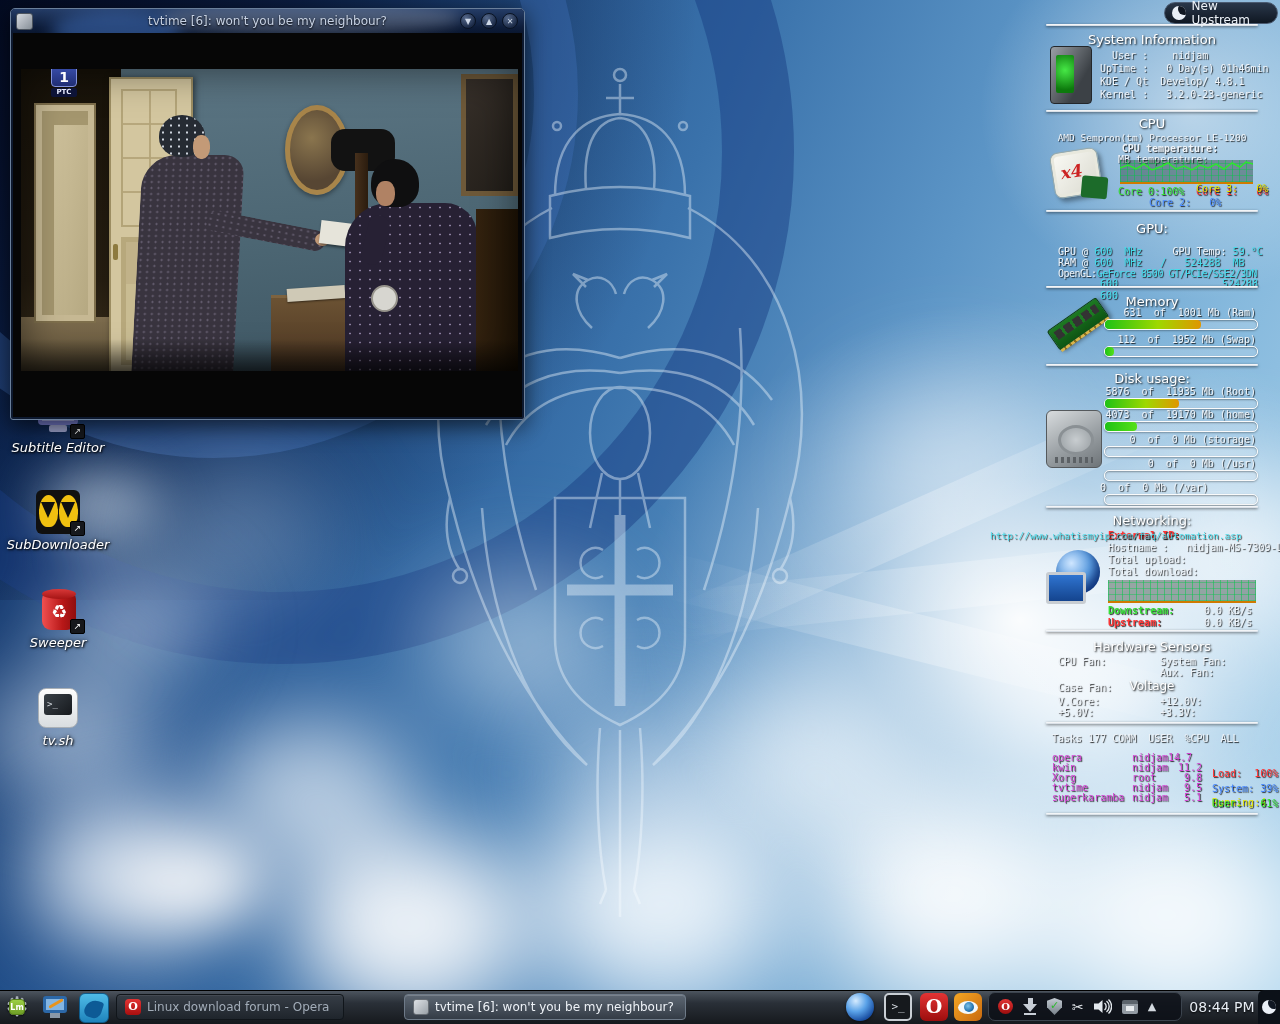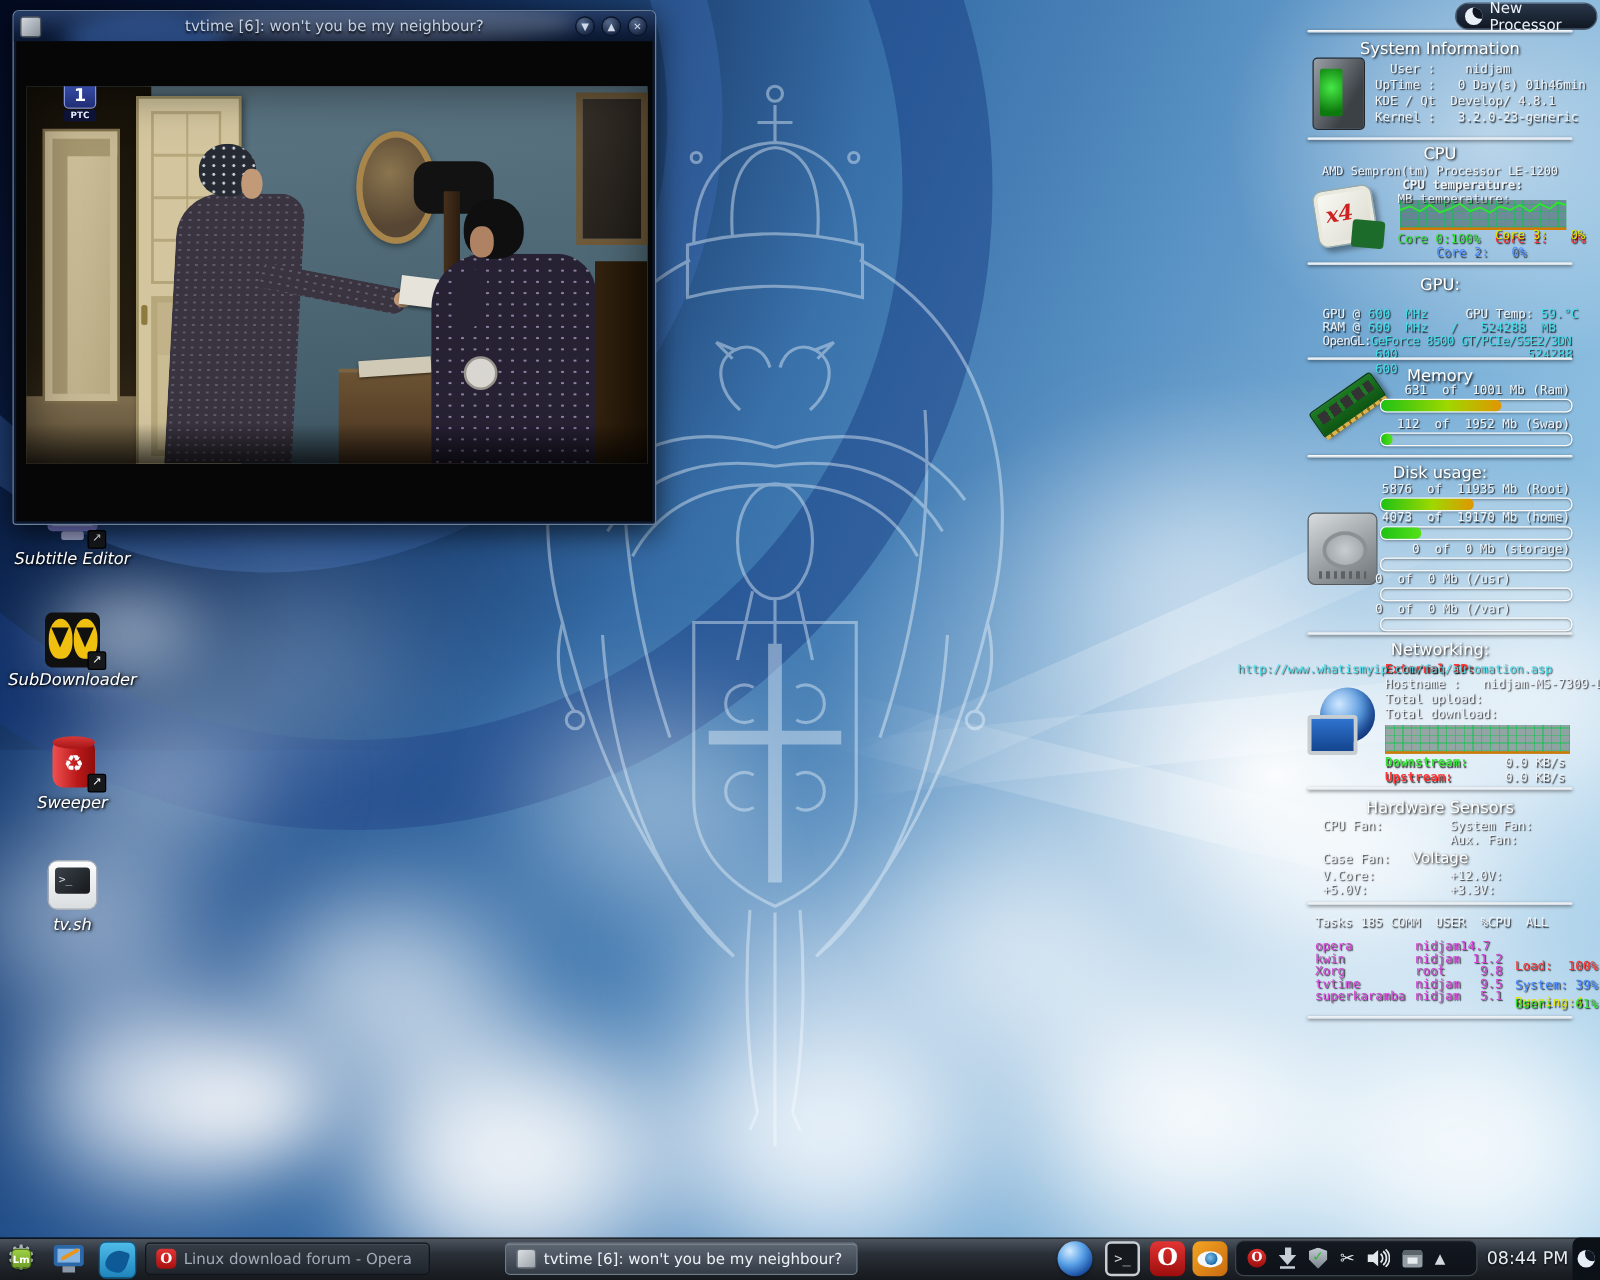--- a/index.html
+++ b/index.html
@@ -263,21 +263,21 @@
       <i class="fg" style="width: 49%;"></i>
     </div>
   <div class="wl" style="left:1100px;top:409px;width:156px;text-align:right;">4073  of  19170 Mb (home)</div>
   <div class="bar" style="top:421px;">
       <i class="fgr" style="width: 21%;"></i>
     </div>
   <div class="wl" style="left:1100px;top:434px;width:156px;text-align:right;">0  of  0 Mb (storage)</div>
   <div class="bar" style="top:446px;">
       <i class="fgr" style="width: 0%;"></i>
     </div>
-  <div class="wl" style="left:1100px;top:458px;width:156px;">0  of  0 Mb (/usr)</div>
+  <div class="wl" style="left:1100px;top:458px;width:156px;text-align:right;">0  of  0 Mb (/usr)</div>
   <div class="bar" style="top:470px;">
       <i class="fgr" style="width: 0%;"></i>
     </div>
   <div class="wl" style="left:1100px;top:482px;width:156px;text-align:left;">0  of  0 Mb (/var)</div>
   <div class="bar" style="top:494px;">
       <i class="fgr" style="width: 0%;"></i>
     </div>
   <div class="sep" style="top:506px;"></div>
 
   <div class="wt" style="top:513px;">Networking:</div>
@@ -304,21 +304,21 @@
   <div class="wl" style="left:1160px;top:656px;">System Fan:</div>
   <div class="wl" style="left:1058px;top:682px;">Case Fan:</div>
   <div class="wl" style="left:1160px;top:667px;">Aux. Fan:</div>
   <div class="wt" style="top:679px;font-size:12px;">Voltage</div>
   <div class="wl" style="left:1058px;top:696px;">V.Core:</div>
   <div class="wl" style="left:1160px;top:696px;">+12.0V:</div>
   <div class="wl" style="left:1058px;top:707px;">+5.0V:</div>
   <div class="wl" style="left:1160px;top:707px;">+3.3V:</div>
   <div class="sep" style="top:722px;"></div>
 
-  <div class="wl" style="left:1052px;top:733px;">Tasks 185 COMM  USER  %CPU  ALL</div>
+  <div class="wl" style="left:1052px;top:733px;">Tasks 177 COMM  USER  %CPU  ALL</div>
   <div class="wl mg" style="left:1052px;top:752px;">opera</div>
   <div class="wl mg" style="left:1132px;top:752px;">nidjam</div>
   <div class="wl mg" style="left:1168px;top:752px;width:34px;text-align:left;">14.7</div>
   <div class="wl mg" style="left:1052px;top:762px;">kwin</div>
   <div class="wl mg" style="left:1132px;top:762px;">nidjam</div>
   <div class="wl mg" style="left:1168px;top:762px;width:34px;text-align:right;">11.2</div>
   <div class="wl mg" style="left:1052px;top:772px;">Xorg</div>
   <div class="wl mg" style="left:1132px;top:772px;">root</div>
   <div class="wl mg" style="left:1168px;top:772px;width:34px;text-align:right;">9.8</div>
   <div class="wl mg" style="left:1052px;top:782px;">tvtime</div>
@@ -416,21 +416,21 @@
         <div class="chlogo">
           <div class="chn">1</div>
           <div class="cht">РТС</div>
         </div>
       </div>
     </div>
   </div>
 
   <div class="newact">
     <div class="cres"></div>
-    <span>New Processor</span>
+    <span>New Upstream</span>
   </div>
 
   <div class="panel"></div>
   <div class="pbtn" style="left:2px;top:992px;z-index:51;">
     <div class="gear">⚙</div>
     <div class="mintsq">Lm</div>
   </div>
   <div class="pbtn" style="left:40px;top:992px;z-index:51;">
     <div class="dmon"></div>
     <div class="dpen"></div>

